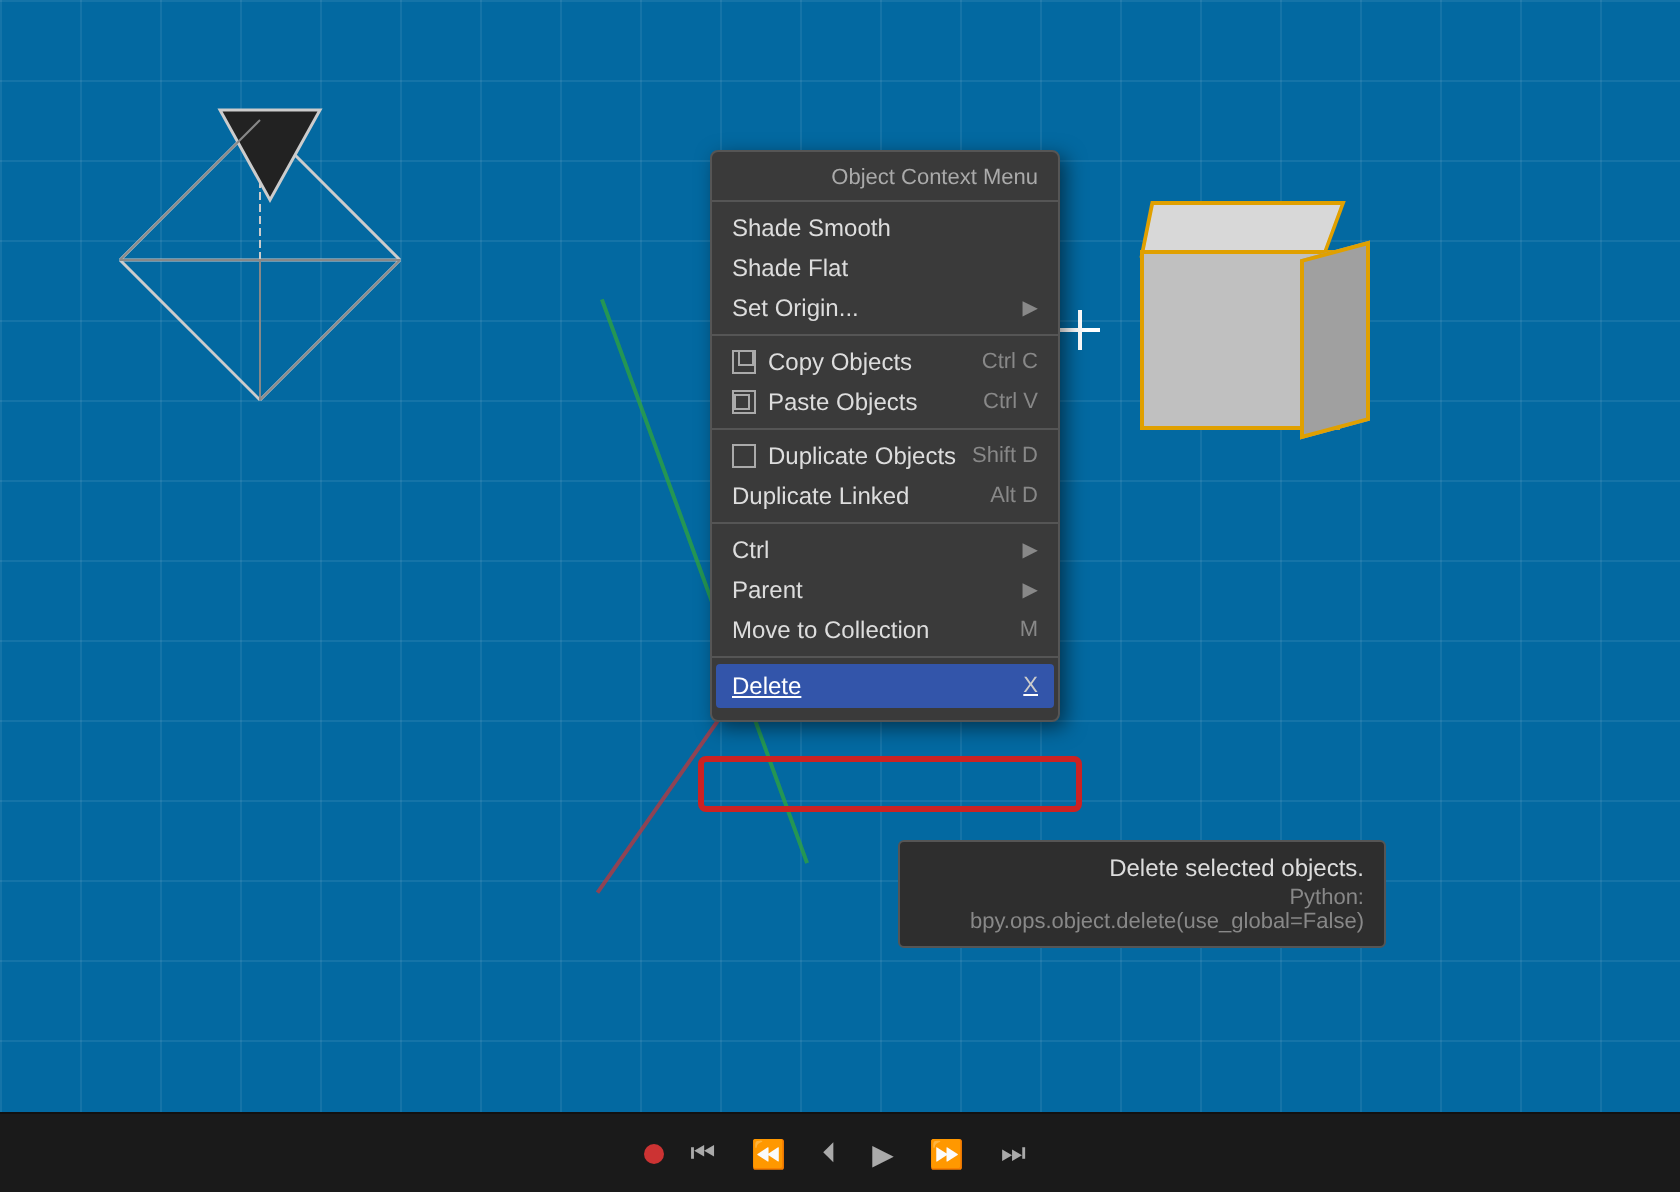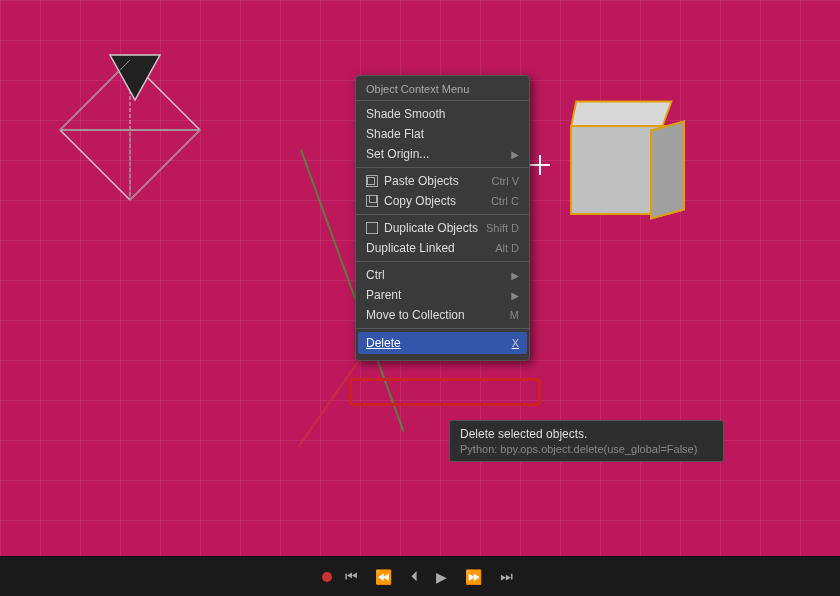--- a/index.html
+++ b/index.html
@@ -9,23 +9,24 @@
       overflow: hidden;
       font-family: 'Segoe UI', sans-serif;
       background: #1a1a1a;
       position: relative;
     }
 
     
     .viewport {
       width: 840px;
       height: 556px;
-      background: #be185d;
+      background: #0369a1;
       position: relative;
       overflow: hidden;
+      text-align: right;
     }
 
     
     .grid {
       position: absolute;
       inset: 0;
       background-image:
         linear-gradient(rgba(255,255,255,0.07) 1px, transparent 1px),
         linear-gradient(90deg, rgba(255,255,255,0.07) 1px, transparent 1px);
       background-size: 40px 40px;
@@ -204,21 +205,21 @@
       border-radius: 4px;
       z-index: 200;
       pointer-events: none;
     }
 
     
     .tooltip {
       position: absolute;
       left: 449px;
       top: 420px;
-      width: 275px;
+      width: 244px;
       background: #2e2e2e;
       border: 1px solid #555;
       border-radius: 3px;
       padding: 6px 10px;
       z-index: 150;
     }
     .tooltip-text {
       color: #ddd;
       font-size: 12px;
     }
@@ -312,34 +313,34 @@
         <span>Set Origin...</span>
       </span>
       <span class="arrow">▶</span>
     </div>
 
     <div class="menu-separator"></div>
 
     <div class="menu-item">
       <span class="menu-item-left">
         <span class="menu-item-icon" style="border:1px solid #aaa;width:12px;height:12px;margin-right:6px;display:inline-block;position:relative;">
+          <span style="position:absolute;border:1px solid #aaa;width:8px;height:8px;top:-1px;left:2px;background:#3a3a3a;"></span>
+        </span>
+        <span>Copy Objects</span>
+      </span>
+      <span class="shortcut">Ctrl C</span>
+    </div>
+    <div class="menu-item">
+      <span class="menu-item-left">
+        <span class="menu-item-icon" style="border:1px solid #aaa;width:12px;height:12px;margin-right:6px;display:inline-block;position:relative;">
           <span style="position:absolute;border:1px solid #aaa;width:8px;height:8px;top:1px;left:0px;background:#3a3a3a;"></span>
         </span>
         <span>Paste Objects</span>
       </span>
       <span class="shortcut">Ctrl V</span>
-    </div>
-    <div class="menu-item">
-      <span class="menu-item-left">
-        <span class="menu-item-icon" style="border:1px solid #aaa;width:12px;height:12px;margin-right:6px;display:inline-block;position:relative;">
-          <span style="position:absolute;border:1px solid #aaa;width:8px;height:8px;top:-1px;left:2px;background:#3a3a3a;"></span>
-        </span>
-        <span>Copy Objects</span>
-      </span>
-      <span class="shortcut">Ctrl C</span>
     </div>
 
     <div class="menu-separator"></div>
 
     <div class="menu-item">
       <span class="menu-item-left">
         <span class="menu-item-icon" style="border:1px solid #aaa;width:12px;height:12px;margin-right:6px;display:inline-block;"></span>
         <span>Duplicate Objects</span>
       </span>
       <span class="shortcut">Shift D</span>

